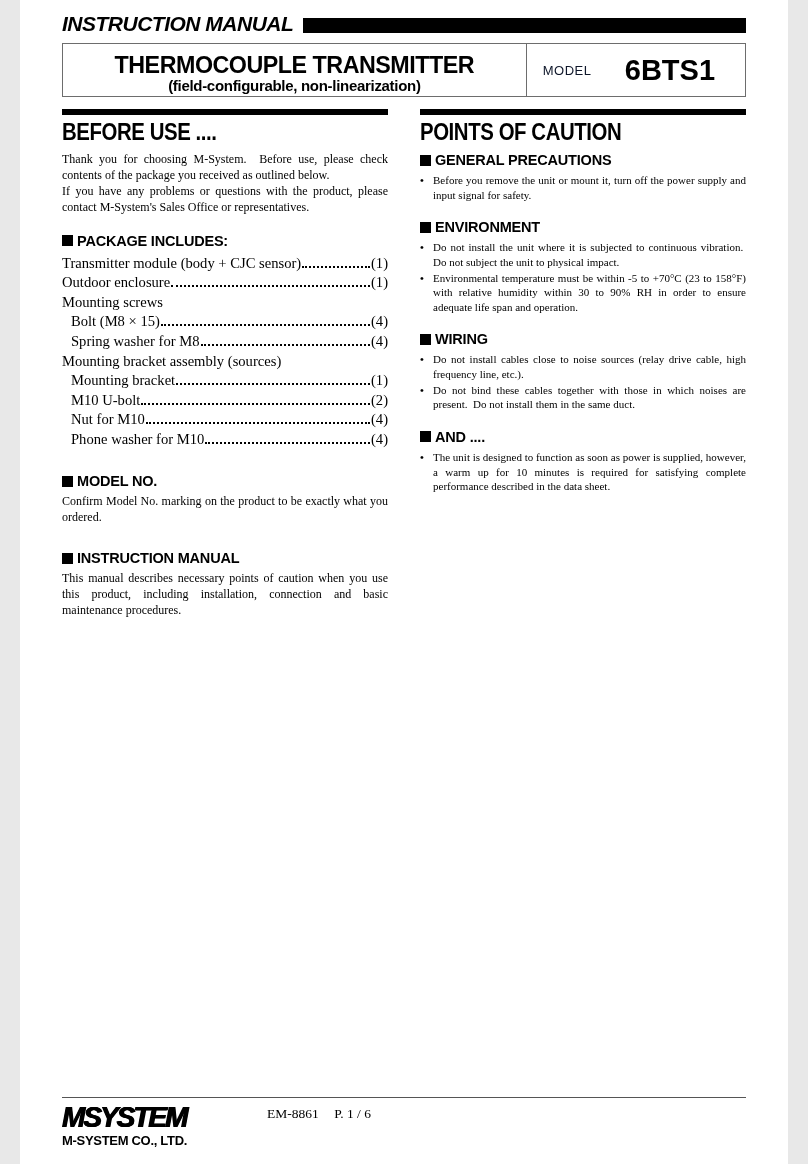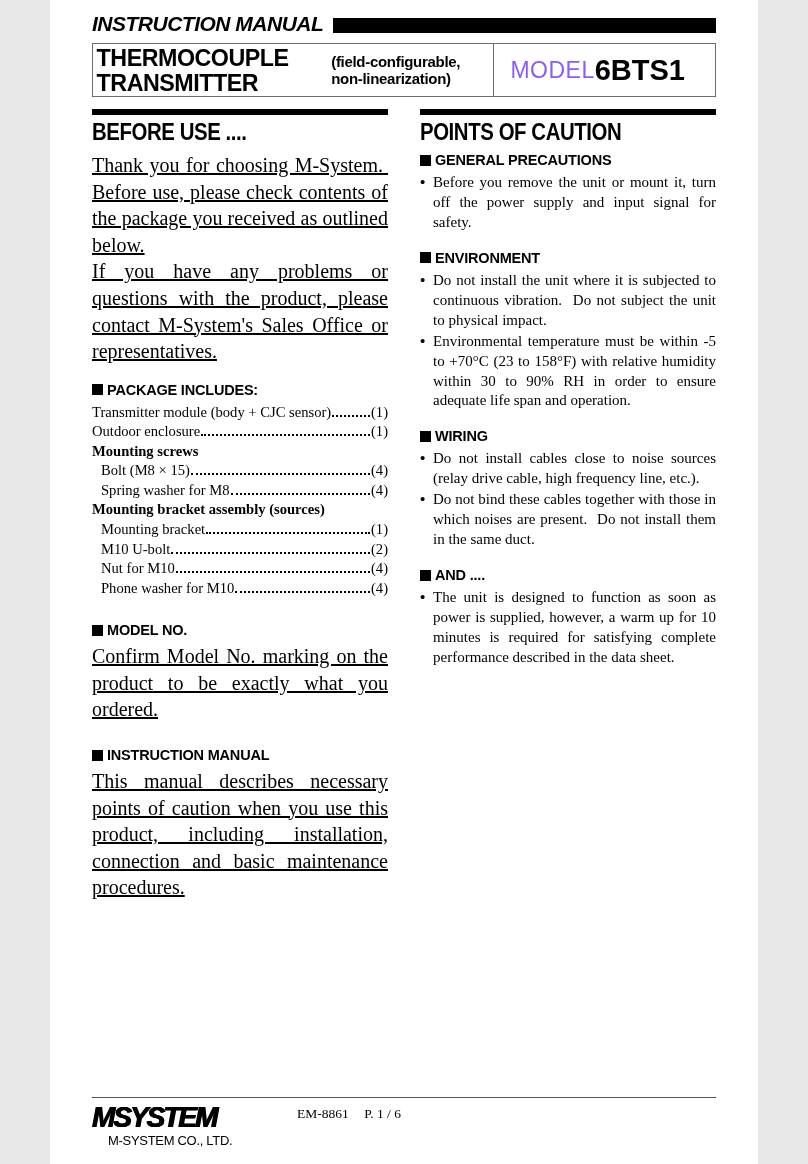--- a/index.html
+++ b/index.html
@@ -1,19 +1,19 @@
 <!DOCTYPE html>
 <html><head>
 <meta charset="utf-8">
 <style>
   * { margin: 0; padding: 0; box-sizing: border-box; }
   html, body { background: #e8e8e8; }
   .page {
     position: relative;
-    width: 708px;
+    width: 768px;
     height: 1164px;
     margin: 0 auto;
     background: #ffffff;
     color: #000;
     padding: 12px 42px 0 42px;
     font-family: "Liberation Serif", serif;
     overflow: hidden;
   }
 
   
@@ -29,22 +29,22 @@
   .doc-type-bar { flex: 1; height: 15px; background: #000; margin-top: 2px; }
 
   .title-box {
     display: flex;
     border: 1px solid #6d6d6d;
     margin-top: 7px;
     height: 54px;
   }
   .title-main {
     flex: 1 1 68%;
-    display: flex; 
-    align-items: center; justify-content: flex-start;
+    display: flex; flex-direction: column;
+    align-items: center; justify-content: flex-end;
     border-right: 1px solid #6d6d6d;
     padding: 2px 0;
   }
   .product-title {
     font-family: "Liberation Sans", sans-serif;
     font-weight: bold;
     font-size: 24px;
     letter-spacing: -0.5px;
     line-height: 1.05;
     transform: scaleX(0.97);
@@ -56,23 +56,23 @@
     letter-spacing: -0.3px;
     line-height: 1.15;
   }
   .title-model {
     flex: 1 1 32%;
     display: flex; align-items: center;
     padding: 0 16px;
   }
   .model-label {
     font-family: "Liberation Sans", sans-serif;
-    font-size: 23px;
+    font-size: 13px;
     letter-spacing: 0.5px;
-    color: #8b5cf6;
+    color: #0f172a;
   }
   .model-value {
     font-family: "Liberation Sans", sans-serif;
     font-weight: bold;
     font-size: 29px;
     letter-spacing: 0;
     margin-left: auto;
     margin-right: 14px;
   }
 
@@ -102,44 +102,43 @@
   }
   .square-marker {
     display: inline-block;
     width: 11px; height: 11px;
     background: #000;
     margin-right: 4px;
     flex: 0 0 auto;
   }
 
   .body-text {
-    font-size: 20px;
+    font-size: 12px;
     line-height: 1.33;
     text-align: justify;
-    text-decoration: underline;
   }
 
   
   .pkg-list { margin-top: 2px; }
   .pkg-row { display: flex; align-items: baseline; font-size: 14.6px; line-height: 1.34; }
   .pkg-row .lbl { white-space: nowrap; }
   .pkg-row .dots {
     flex: 1;
     border-bottom: 2px dotted #000;
     margin: 0 1px 3px 1px;
     min-width: 10px;
   }
   .pkg-row .cnt { white-space: nowrap; }
-  .pkg-group { font-size: 14.6px; line-height: 1.34; font-weight: bold; }
+  .pkg-group { font-size: 14.6px; line-height: 1.34; }
   .indent { padding-left: 9px; }
 
   
   .bullet-item {
     display: flex;
-    font-size: 15px;
+    font-size: 11px;
     line-height: 1.33;
     margin-bottom: 1px;
   }
   .bullet-dot { flex: 0 0 13px; font-weight: bold; }
   .bullet-dot::before { content: "\2022"; }
   .bullet-text { flex: 1; text-align: justify; }
 
   
   .footer {
     position: absolute;
@@ -156,25 +155,24 @@
     font-style: italic;
     font-size: 28px;
     letter-spacing: -2px;
     line-height: 1.0;
     text-shadow: 0.6px 0 0 #000, -0.6px 0 0 #000;
     transform: scaleY(1.05);
     transform-origin: left top;
   }
   .logo-company {
     font-family: "Liberation Sans", sans-serif;
-    font-weight: normal;
+    font-weight: bold;
     font-size: 13px;
     letter-spacing: -0.3px;
     margin-top: 2px;
-    margin-left: 16px;
   }
   .footer-address {
     flex: 1;
     font-family: "Liberation Sans", sans-serif;
     font-size: 9.8px;
     line-height: 1.55;
     color: #111;
     padding-top: 3px;
   }
   .footer-docno {

